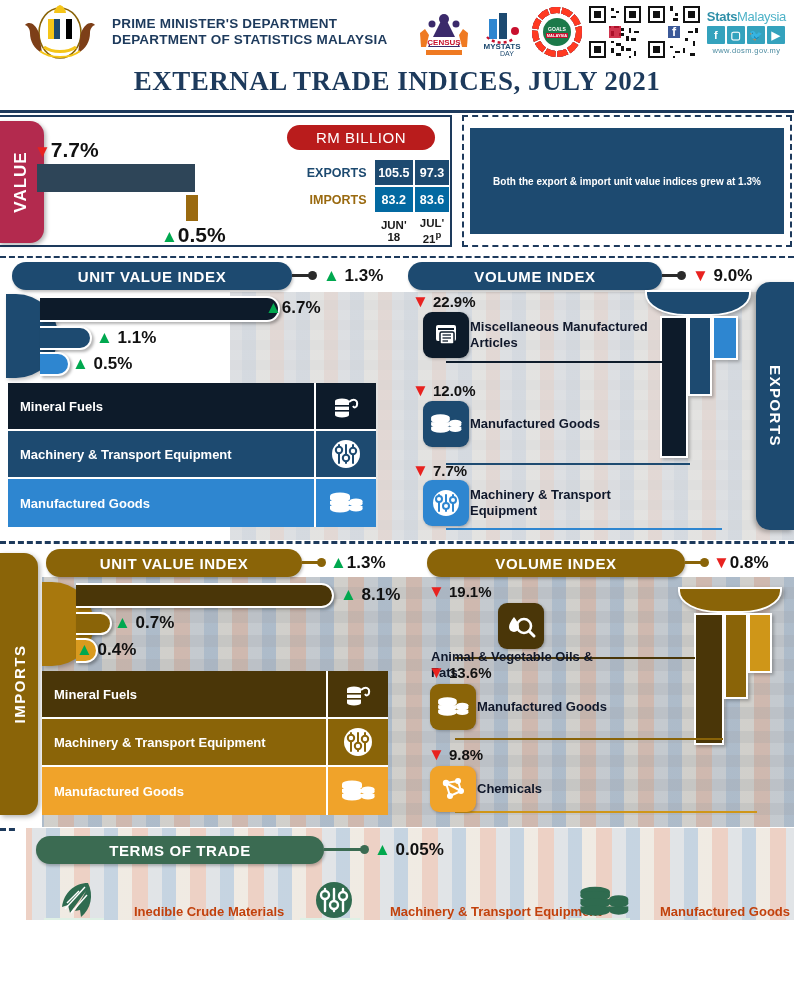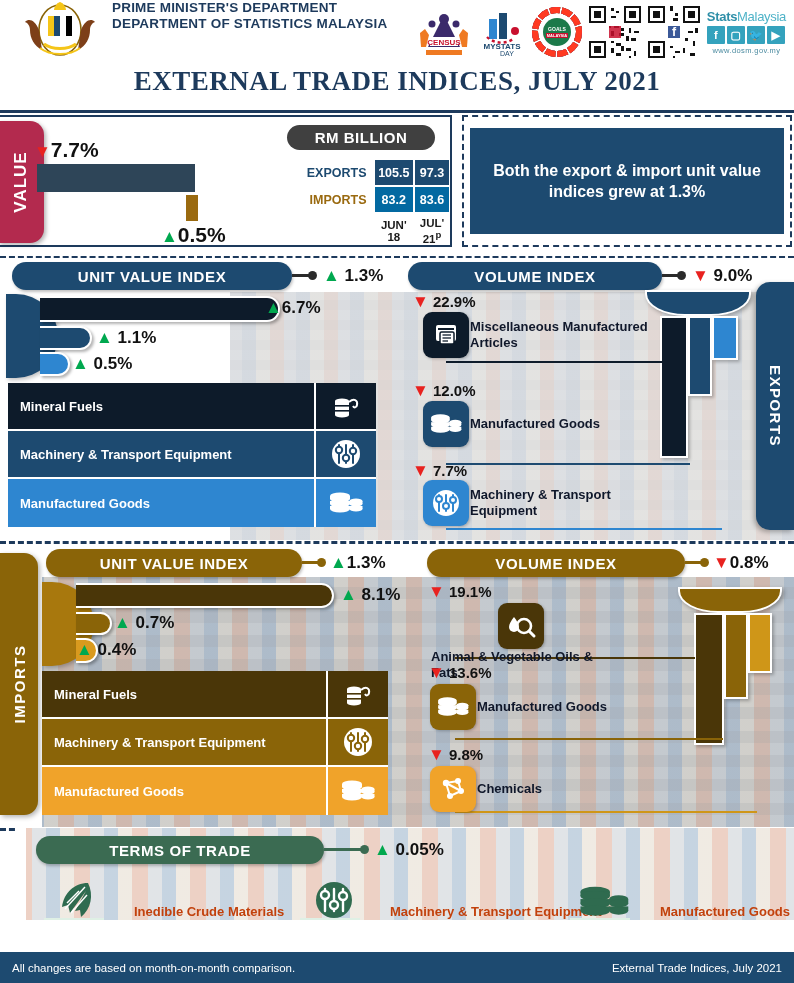--- a/index.html
+++ b/index.html
@@ -6,21 +6,21 @@
   body {
     width: 794px; height: 983px;
     font-family: "Liberation Sans", sans-serif;
     background: #ffffff;
     position: relative;
     overflow: hidden;
   }
   .page { position:relative; width:794px; height:983px; background:#fff; }
 
   
-  .header { position:absolute; left:0; top:0; width:794px; height:64px; display:flex; }
+  .header { position:absolute; left:0; top:0; width:794px; height:64px; display:flex; align-items:center; }
   .crest { width:84px; height:58px; margin-left:18px; position:relative; flex:none; }
   .dept-text { margin-left:10px; color:#1d3a5c; font-weight:bold; font-size:13.5px; line-height:16px; letter-spacing:0.2px; }
   .dept-text div { white-space:nowrap; }
   .logos { margin-left:auto; display:flex; align-items:center; gap:7px; padding-right:8px; }
   .logo-box { height:52px; display:flex; align-items:center; justify-content:center; }
   .qr { width:52px; height:52px; }
   .statsm { text-align:center; }
   .statsm .sm-title { font-size:13px; font-weight:bold; color:#2f8fa8; letter-spacing:-0.3px; }
   .statsm .sm-title i { font-style:normal; color:#4fb3c8; font-weight:normal; }
   .social { display:flex; gap:2px; margin-top:2px; }
@@ -38,32 +38,32 @@
   .value-tab { position:absolute; left:-2px; top:4px; width:46px; height:122px; background:#b32a4e; border-radius:0 14px 14px 0; box-shadow:2px 2px 4px rgba(0,0,0,.3); }
   .value-tab span { position:absolute; left:50%; top:50%; transform:translate(-50%,-50%) rotate(-90deg); color:#fff; font-weight:bold; font-size:17px; letter-spacing:1px; white-space:nowrap; }
 
   .bar-exports { position:absolute; left:37px; top:47px; height:28px; width:158px; background:#2e4558; }
   .bar-imports { position:absolute; left:186px; top:78px; height:26px; width:12px; background:#9a6a10; }
   .pct-7 { position:absolute; left:34px; top:21px; font-size:21px; font-weight:bold; color:#111; }
   .pct-05 { position:absolute; left:161px; top:106px; font-size:21px; font-weight:bold; color:#111; }
   .tri-d { color:#e8221f; font-size:17px; }
   .tri-u { color:#00a84f; font-size:17px; }
 
-  .rm-pill { position:absolute; left:287px; top:8px; width:148px; height:25px; background:#404040; border-radius:13px; color:#fff; font-weight:bold; font-size:15px; display:flex; align-items:center; justify-content:center; letter-spacing:0.5px; }
+  .rm-pill { position:absolute; left:287px; top:8px; width:148px; height:25px; background:#b91c1c; border-radius:13px; color:#fff; font-weight:normal; font-size:15px; display:flex; align-items:center; justify-content:center; letter-spacing:0.5px; }
   .vtable { position:absolute; left:303px; top:42px; }
   .vtable td { width:55px; height:27px; text-align:center; font-size:12.5px; font-weight:bold; color:#fff; border:1px solid #fff; }
   .vtable .rowlbl { width:78px; background:#fff; text-align:right; padding-right:7px; font-size:12.5px; border:none; }
   .vtable .lbl-exp { color:#1d4a70; }
   .vtable .lbl-imp { color:#9a6a10; }
   .vtable .exp { background:#1d4a70; }
   .vtable .imp { background:#0369a1; }
   .vtable .foot { background:#fff; color:#1b1b1b; font-size:11.5px; border:none; padding-top:4px; }
 
   .value-right { position:absolute; left:462px; top:0; width:330px; height:132px; border:2px dashed #1d3a5c; display:flex; align-items:center; justify-content:center; }
-  .value-right-inner { width:314px; height:106px; background:#1d4a70; color:#fff; display:flex; align-items:center; justify-content:center; text-align:center; font-weight:bold; font-size:16px; line-height:21px; padding:12px 14px; }
+  .value-right-inner { width:314px; height:106px; background:#1d4a70; color:#fff; display:flex; align-items:center; justify-content:center; text-align:center; font-weight:bold; font-size:10px; line-height:21px; padding:12px 14px; }
 
   .dash-h { position:absolute; left:0; width:794px; height:0; border-top:3px dashed #1d3a5c; }
 
   
   .exports-section { position:absolute; left:0; top:258px; width:794px; height:282px; overflow:hidden; }
   .bgphoto {
     position:absolute; left:0; top:0; width:794px; height:100%;
     background:
       linear-gradient(rgba(255,255,255,.80), rgba(255,255,255,.80)),
       repeating-linear-gradient(90deg,#b9623f 0 14px,#8f9aa8 14px 26px,#4a6c92 26px 40px,#c5b49b 40px 54px),
@@ -722,18 +722,14 @@
         </div>
         <div class="tot-pct" style="position:absolute; left:-6px; top:42px;">
             <span class="tri-u">▲</span>
             <span>0.1%</span>
           </div>
       </div>
       <div class="tot-name" style="margin-left:28px; margin-bottom:8px;">Manufactured Goods</div>
     </div>
   </div>
 
-  <div class="footer">
-    <div class="l">All changes are based on month-on-month comparison.</div>
-    <div class="r">External Trade Indices, July 2021</div>
-  </div>
 
 </div>
 
 </body></html>

